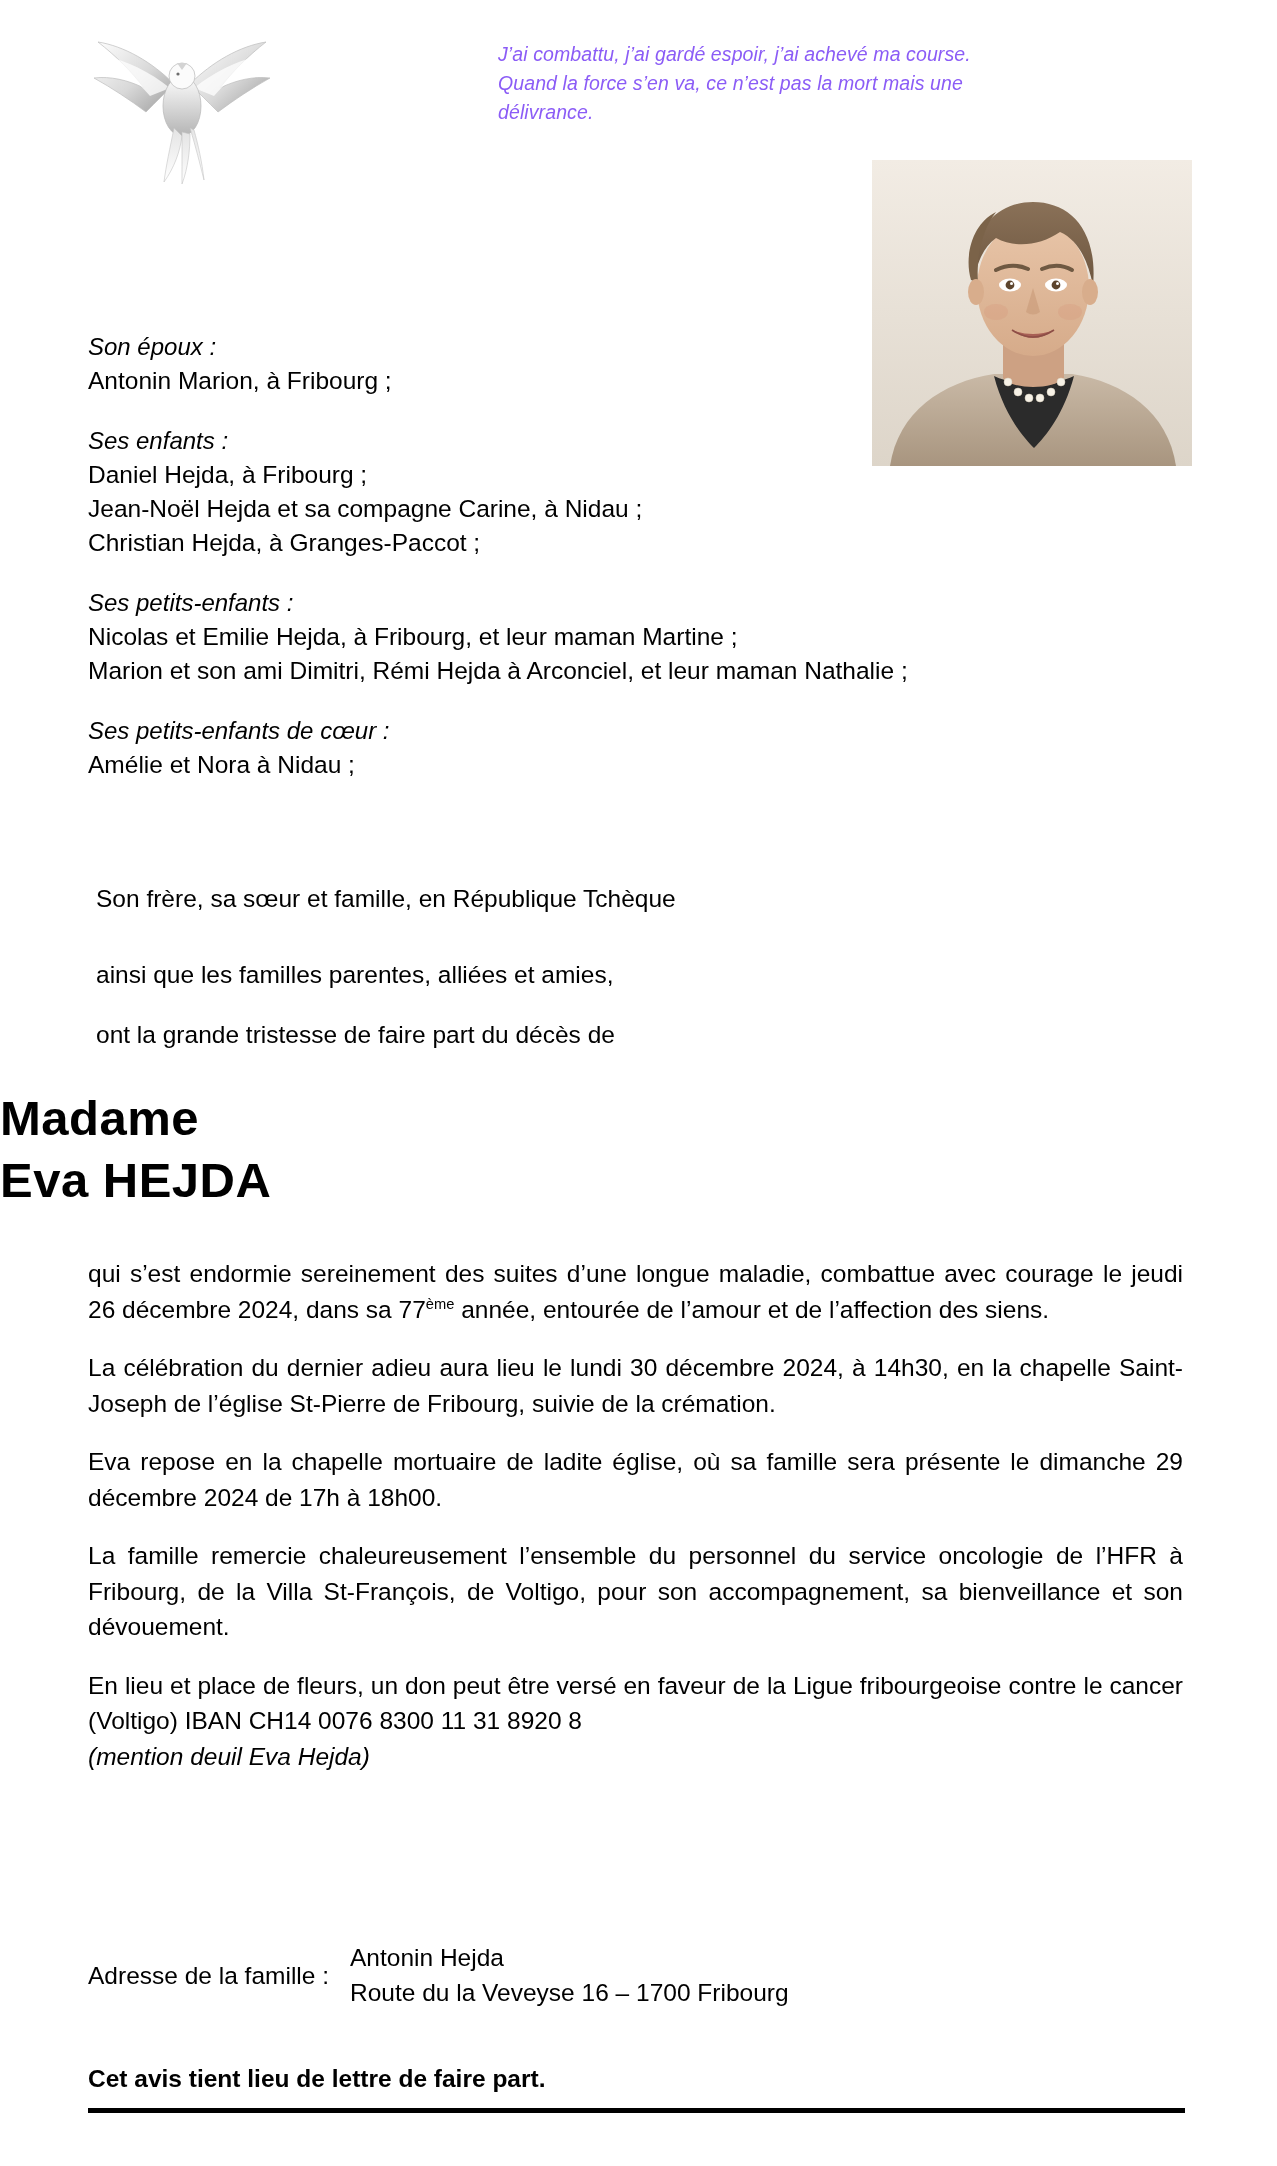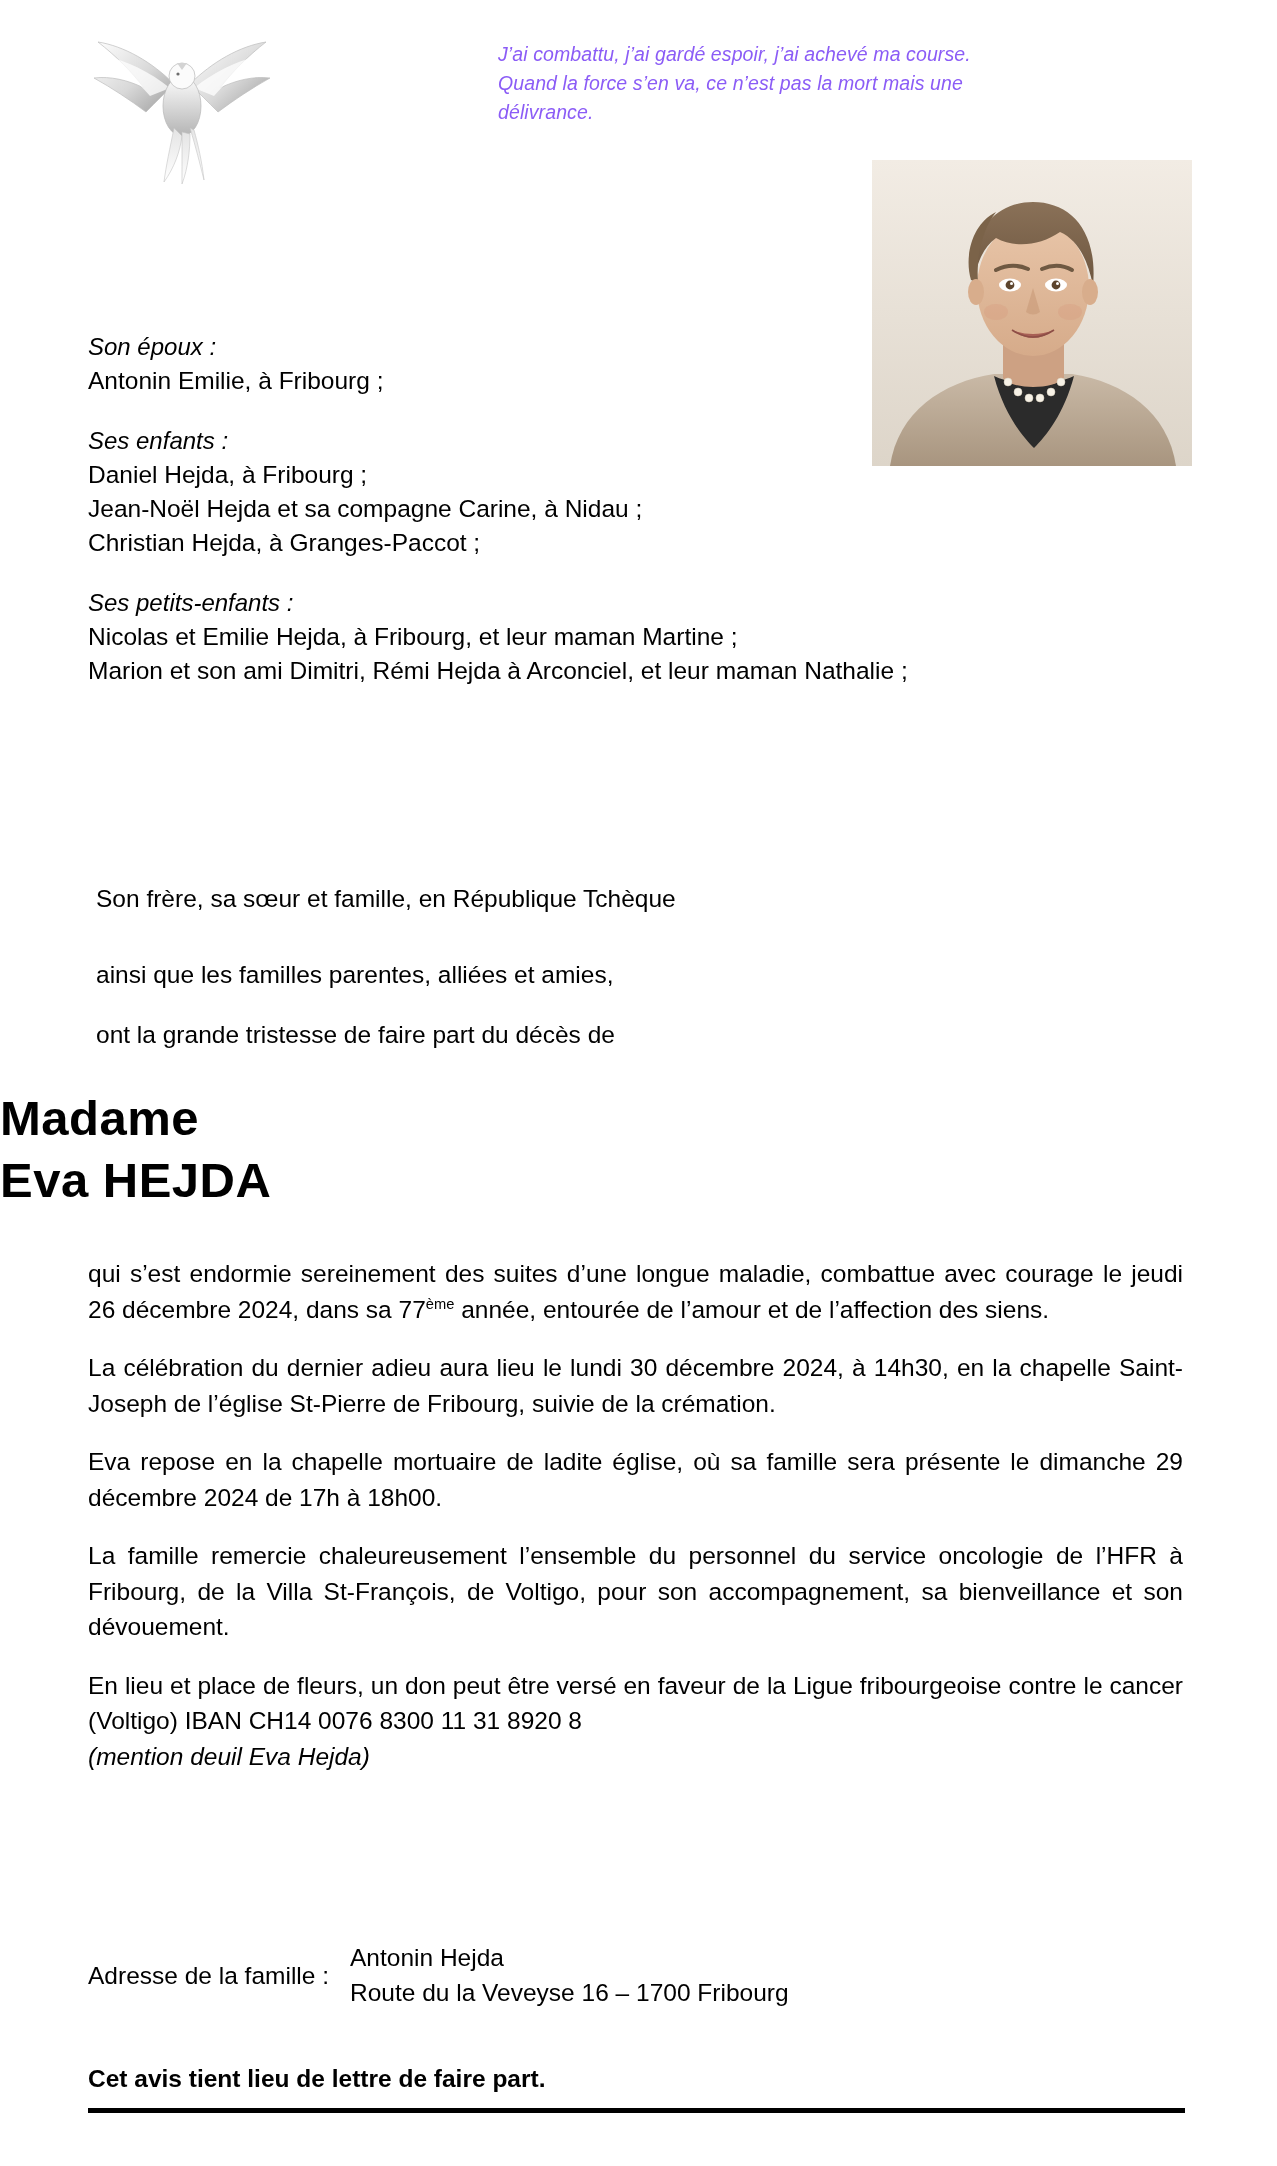--- a/index.html
+++ b/index.html
@@ -273,36 +273,40 @@
 
       <ellipse cx="124" cy="152" rx="12" ry="8" fill="#d79b7e" opacity="0.35"></ellipse>
       <ellipse cx="198" cy="152" rx="12" ry="8" fill="#d79b7e" opacity="0.35"></ellipse>
     </svg>
   </div>
 
   <div class="family">
 
     <div class="fam-group">
       <div class="fam-head">Son époux :</div>
-      <div class="fam-line">Antonin Emilie, à Fribourg ;</div>
+      <div class="fam-line">Antonin Marion, à Fribourg ;</div>
     </div>
 
     <div class="fam-group">
       <div class="fam-head">Ses enfants :</div>
       <div class="fam-line">Daniel Hejda, à Fribourg ;</div>
       <div class="fam-line">Jean-Noël Hejda et sa compagne Carine, à Nidau ;</div>
       <div class="fam-line">Christian Hejda, à Granges-Paccot ;</div>
     </div>
 
     <div class="fam-group">
       <div class="fam-head">Ses petits-enfants :</div>
       <div class="fam-line">Nicolas et Emilie Hejda, à Fribourg, et leur maman Martine ;</div>
       <div class="fam-line">Marion et son ami Dimitri, Rémi Hejda à Arconciel, et leur maman Nathalie ;</div>
     </div>
 
+    <div class="fam-group">
+      <div class="fam-head">Ses petits-enfants de cœur :</div>
+      <div class="fam-line">Amélie et Nora à Nidau ;</div>
+    </div>
   </div>
 
   <div class="standalone l1">Son frère, sa sœur et famille, en République Tchèque</div>
   <div class="standalone l2">ainsi que les familles parentes, alliées et amies,</div>
   <div class="standalone l3">ont la grande tristesse de faire part du décès de</div>
 
   <div class="name-block">
     <div>Madame</div>
     <div>Eva HEJDA</div>
   </div>

